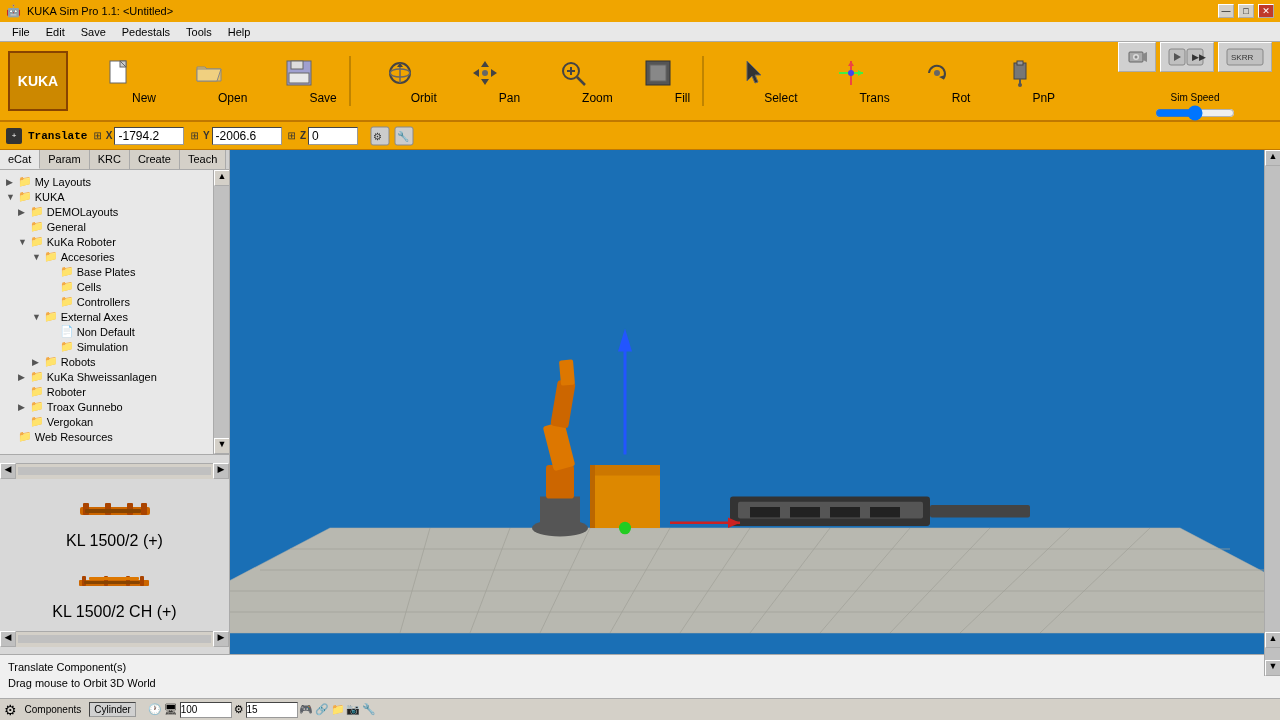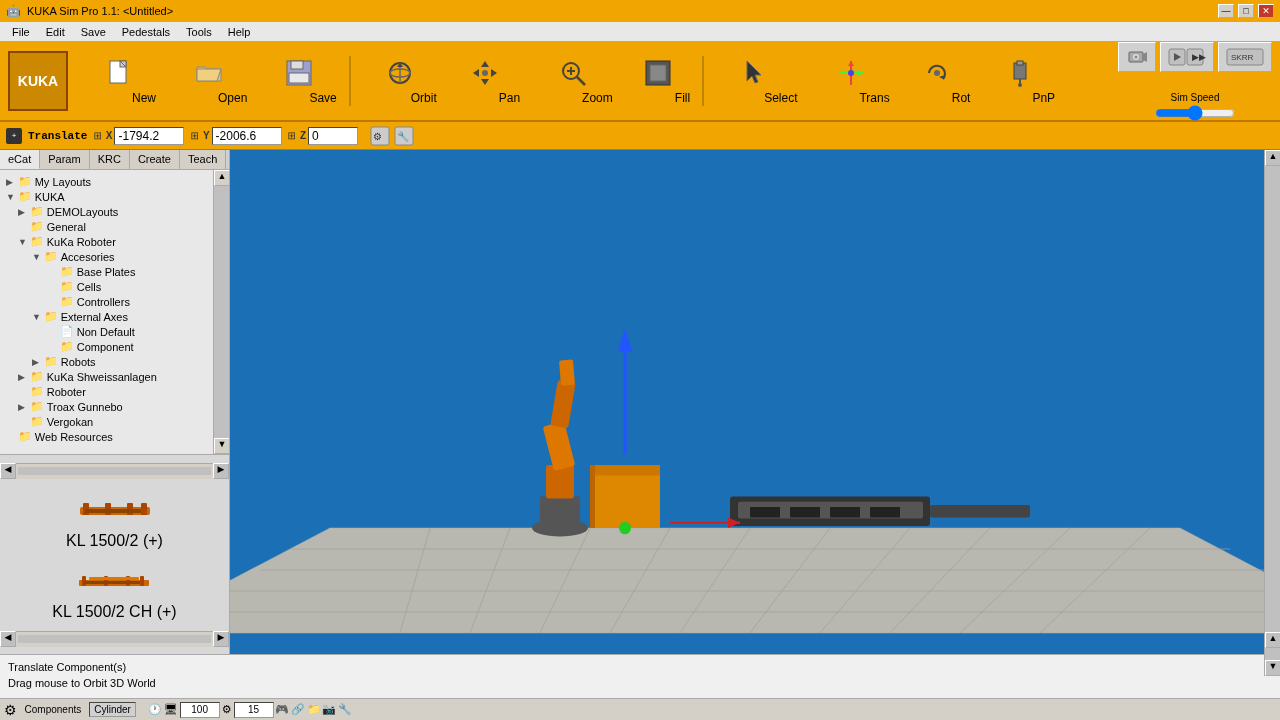--- a/index.html
+++ b/index.html
@@ -173,21 +173,21 @@
 
     
     #bottombar {
       background: #d4d0c8;
       height: 22px;
       display: flex; align-items: center;
       padding: 0 4px; gap: 8px;
       border-top: 1px solid #aaa;
     }
     .bottom-item { font-size: 10px; }
-    .bottom-input { width: 40px; height: 16px; font-size: 10px; border: 1px inset #999; text-align: center; }
+    .bottom-input { width: 52px; height: 16px; font-size: 10px; border: 1px inset #999; }
 
     
     svg { overflow: visible; }
   </style>
 </head>
 <body>
 
 <div id="titlebar">
   <div style="display:flex;align-items:center;gap:6px;">
     <span style="font-size:12px;">🤖</span>
@@ -480,21 +480,21 @@
 
         <div class="tree-item" style="padding-left:44px;">
           <span class="expander"> </span>
           <span style="margin-right:3px;">📄</span>
           <span class="item-text">Non Default</span>
         </div>
 
         <div class="tree-item" style="padding-left:44px;">
           <span class="expander"> </span>
           <span style="margin-right:3px;">📁</span>
-          <span class="item-text">Component</span>
+          <span class="item-text">Simulation</span>
         </div>
 
         <div class="tree-item" style="padding-left:28px;">
           <span class="expander">▶</span>
           <span style="margin-right:3px;">📁</span>
           <span class="item-text">Robots</span>
         </div>
 
         <div class="tree-item" style="padding-left:14px;">
           <span class="expander">▶</span>

